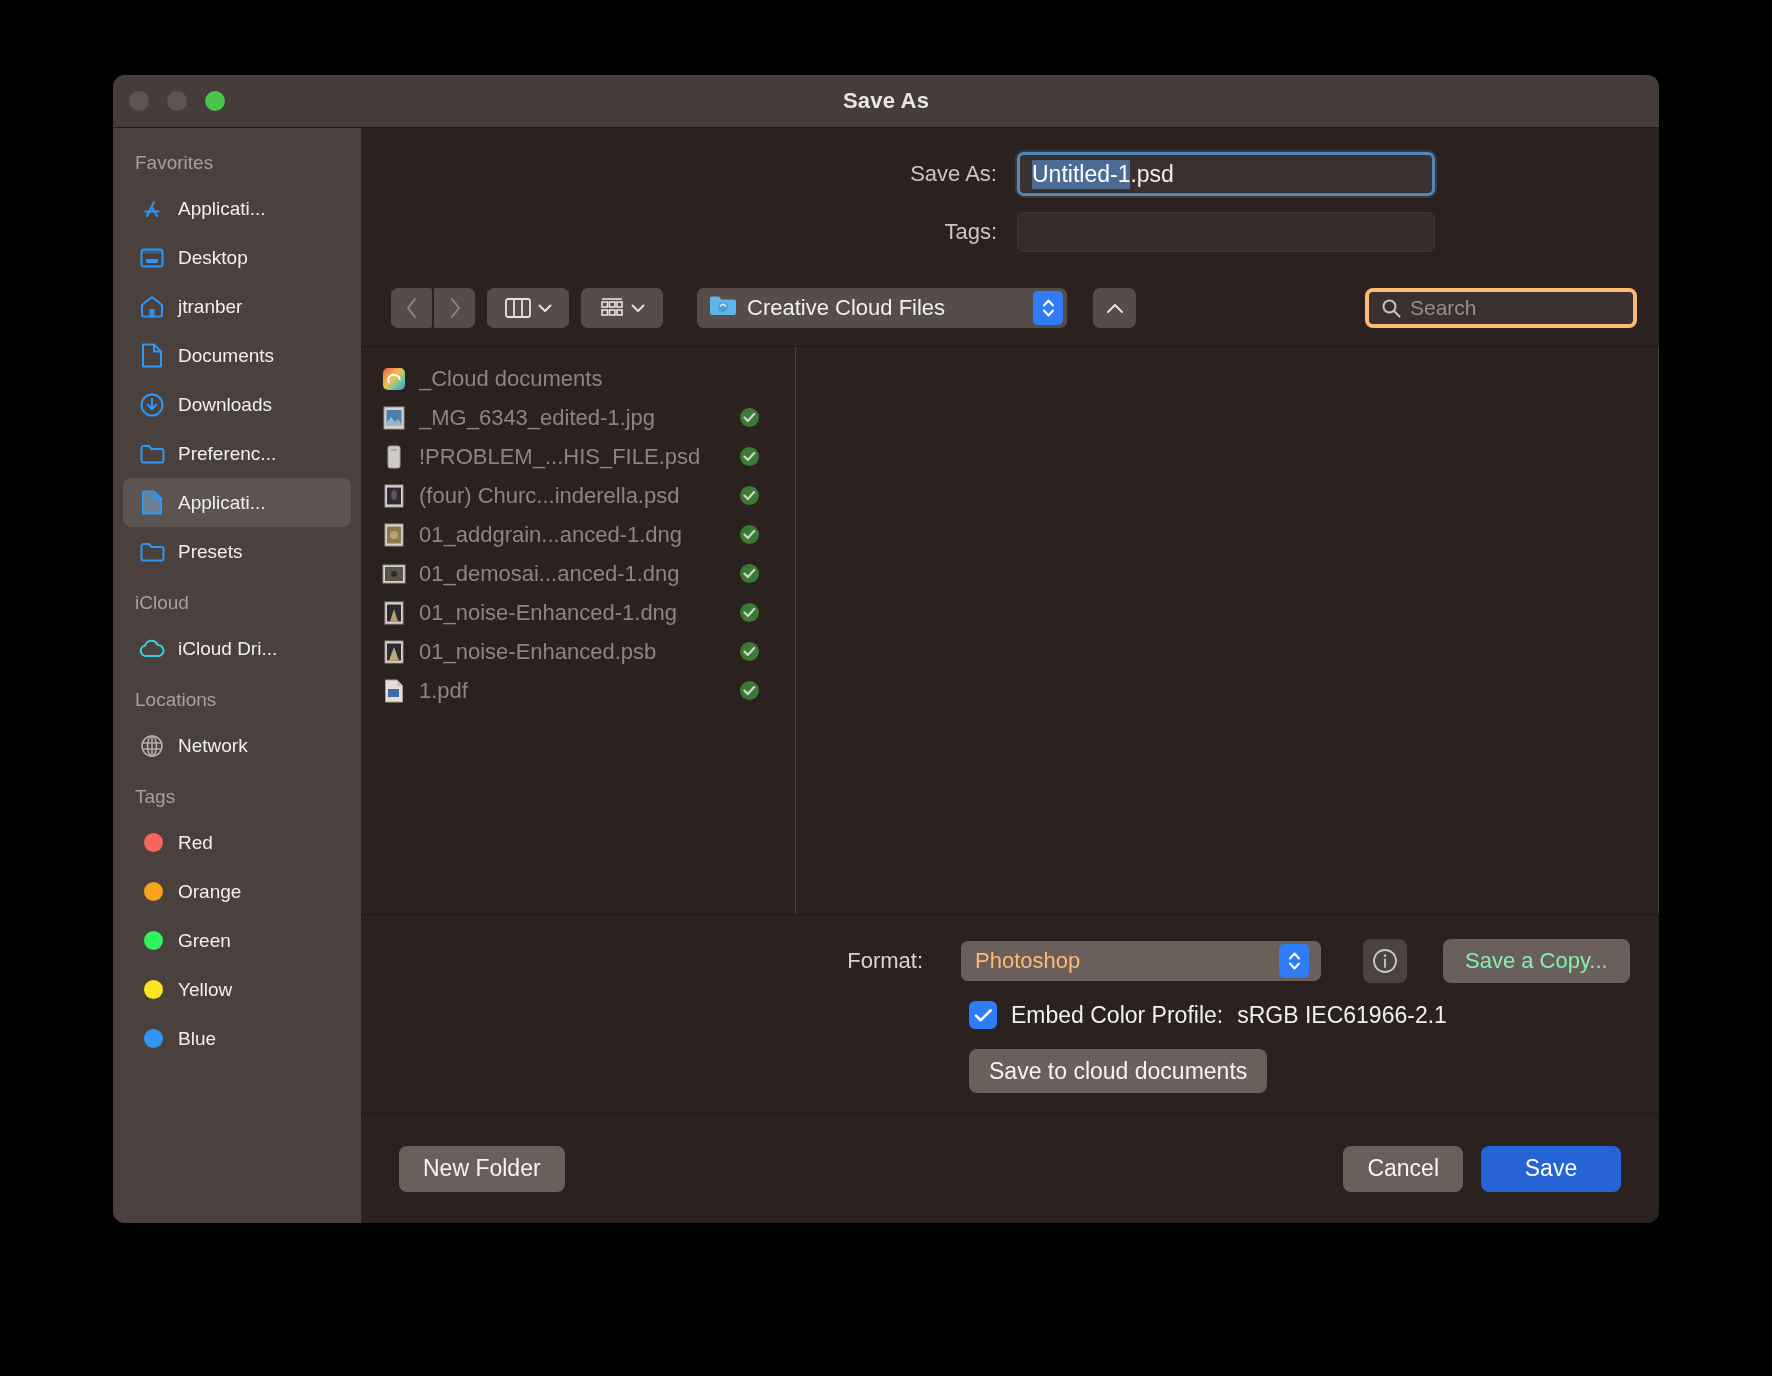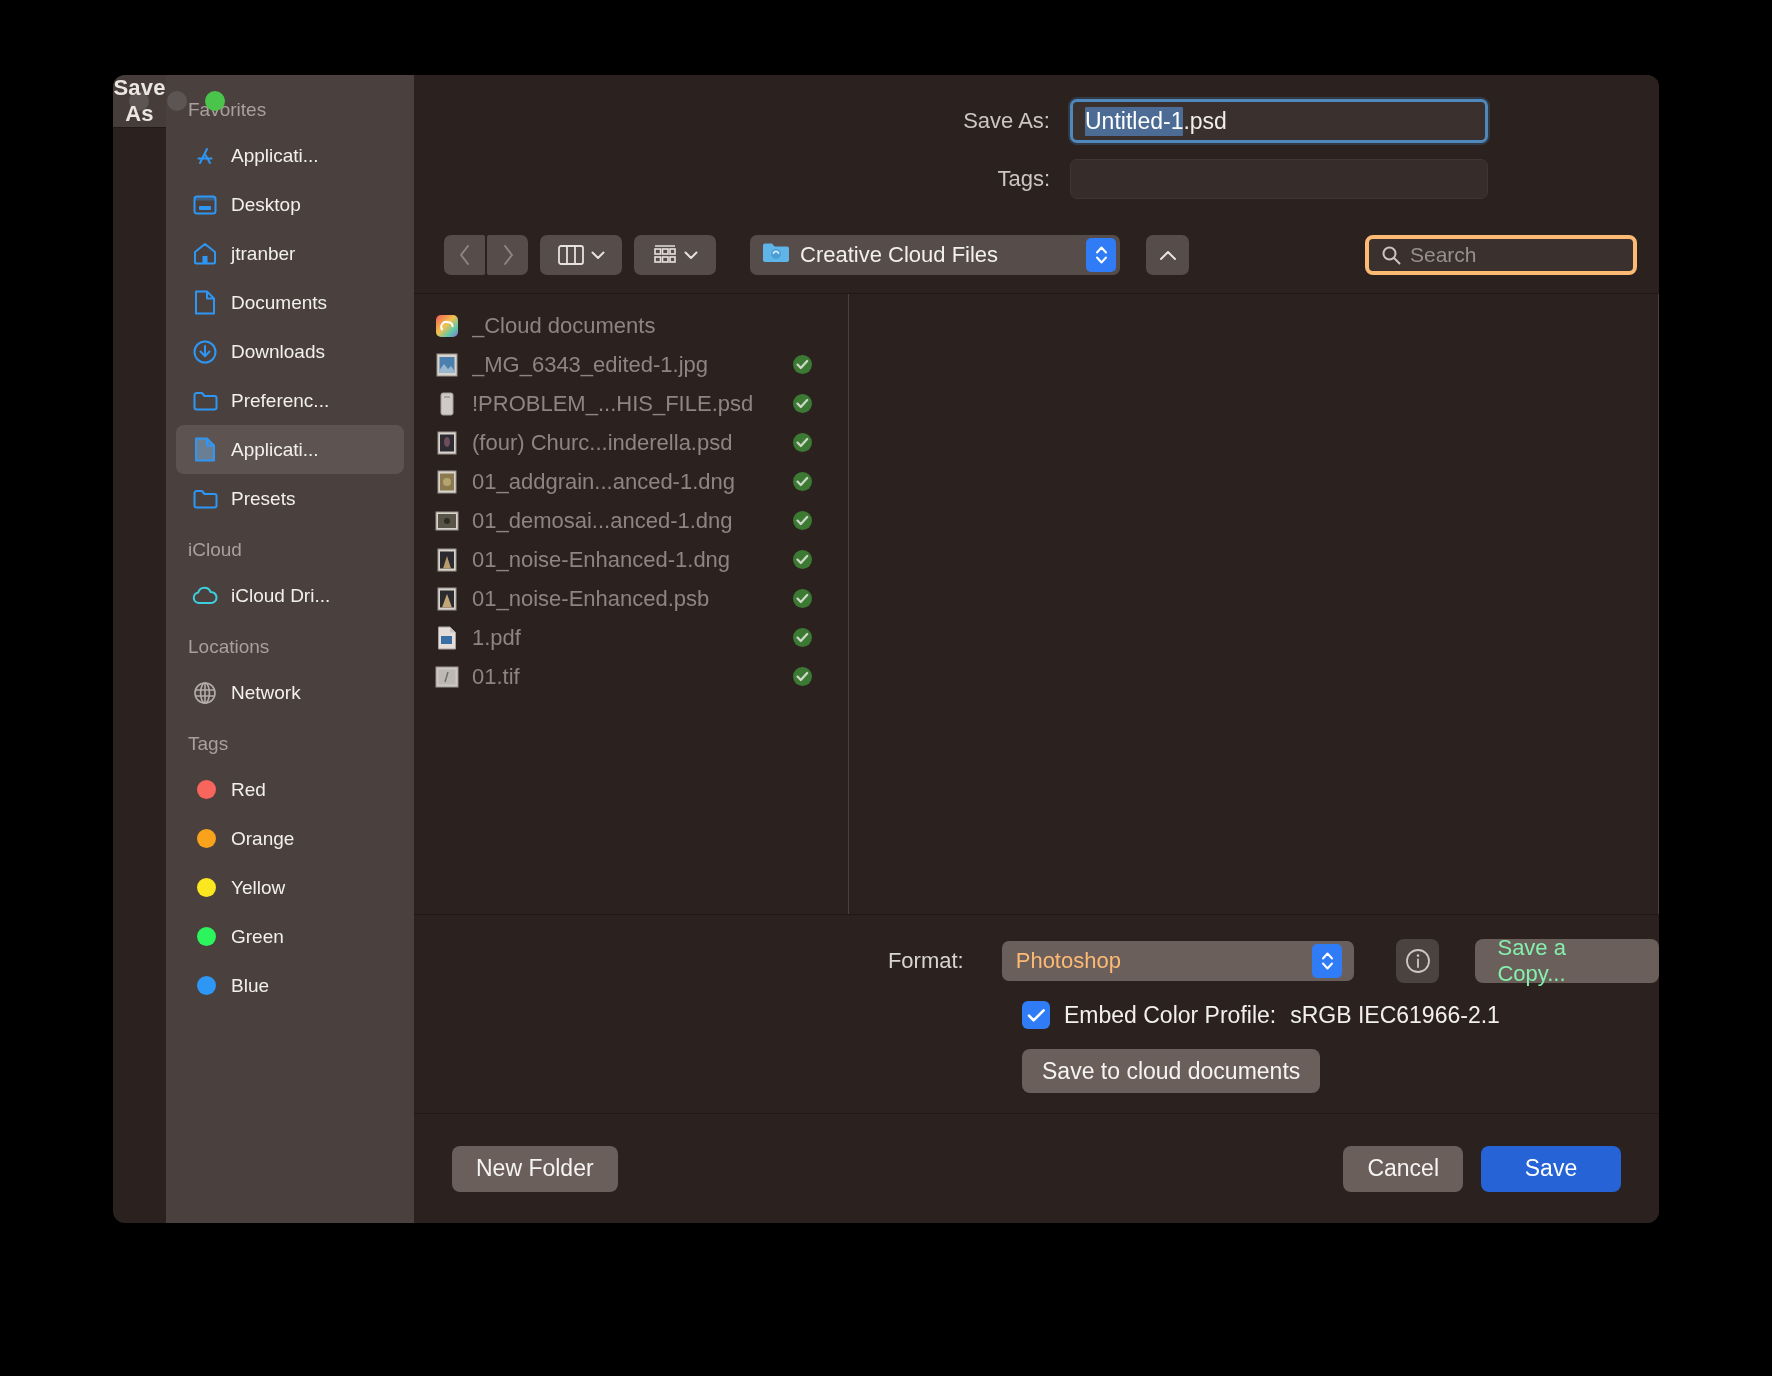--- a/index.html
+++ b/index.html
@@ -13,21 +13,21 @@
 
   
   .dialog {
     position: absolute;
     left: 113px; top: 75px;
     width: 1546px; height: 1148px;
     background: #2b2220;
     border-radius: 12px;
     overflow: hidden;
     box-shadow: 0 22px 60px rgba(0,0,0,.85);
-    display: flex; flex-direction: row;
+    display: flex; flex-direction: column;
   }
 
   
   .titlebar {
     height: 53px; flex: 0 0 53px;
     background: #463c39;
     position: relative;
     display: flex; align-items: center;
     border-bottom: 1px solid #221a18;
   }
@@ -323,29 +323,29 @@
         <span>Red</span>
       </div>
       <div class="sb-item">
         <span class="sb-ico">
             <span class="dot" style="background:#f9a21b"></span>
           </span>
         <span>Orange</span>
       </div>
       <div class="sb-item">
         <span class="sb-ico">
+            <span class="dot" style="background:#2bf45c"></span>
+          </span>
+        <span>Green</span>
+      </div>
+      <div class="sb-item">
+        <span class="sb-ico">
             <span class="dot" style="background:#fbe71f"></span>
           </span>
         <span>Yellow</span>
-      </div>
-      <div class="sb-item">
-        <span class="sb-ico">
-            <span class="dot" style="background:#2bf45c"></span>
-          </span>
-        <span>Green</span>
       </div>
       <div class="sb-item">
         <span class="sb-ico">
             <span class="dot" style="background:#2e97f5"></span>
           </span>
         <span>Blue</span>
       </div>
     </div>
 
     <div class="right">
@@ -586,36 +586,20 @@
             </span>
             <span class="fname">1.pdf</span>
             <span class="badge">
               <svg width="13" height="11" viewBox="0 0 13 11" fill="none" stroke="#cfd8cb" stroke-width="2.2" stroke-linecap="round" stroke-linejoin="round">
                   <path d="M1.5 5.6 L4.8 9 L11.2 2"></path>
                 </svg>
             </span>
             <span class="chev empty">›</span>
           </div>
 
-          <div class="frow">
-            <span class="ficon">
-              <svg width="24" height="22" viewBox="0 0 24 22">
-                  <rect x="1" y="1" width="22" height="20" fill="#cdc8c2" stroke="#9c968f"></rect>
-                  <rect x="3.5" y="3.5" width="17" height="15" fill="#bdb8b2"></rect>
-                  <path d="M13 6 L10 16" stroke="#6f6963" stroke-width="1.4"></path>
-                </svg>
-            </span>
-            <span class="fname">01.tif</span>
-            <span class="badge">
-              <svg width="13" height="11" viewBox="0 0 13 11" fill="none" stroke="#cfd8cb" stroke-width="2.2" stroke-linecap="round" stroke-linejoin="round">
-                  <path d="M1.5 5.6 L4.8 9 L11.2 2"></path>
-                </svg>
-            </span>
-            <span class="chev empty">›</span>
-          </div>
 
         </div>
         <div class="col col2"></div>
       </div>
 
       <div class="options">
         <div class="opt-row">
           <div class="opt-label">Format:</div>
           <div class="format-pop">
             <span>Photoshop</span>

